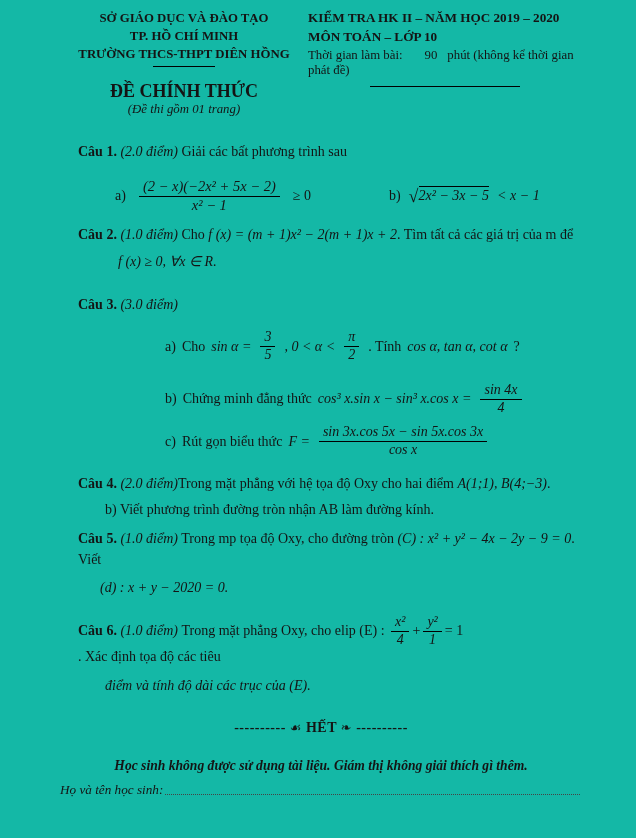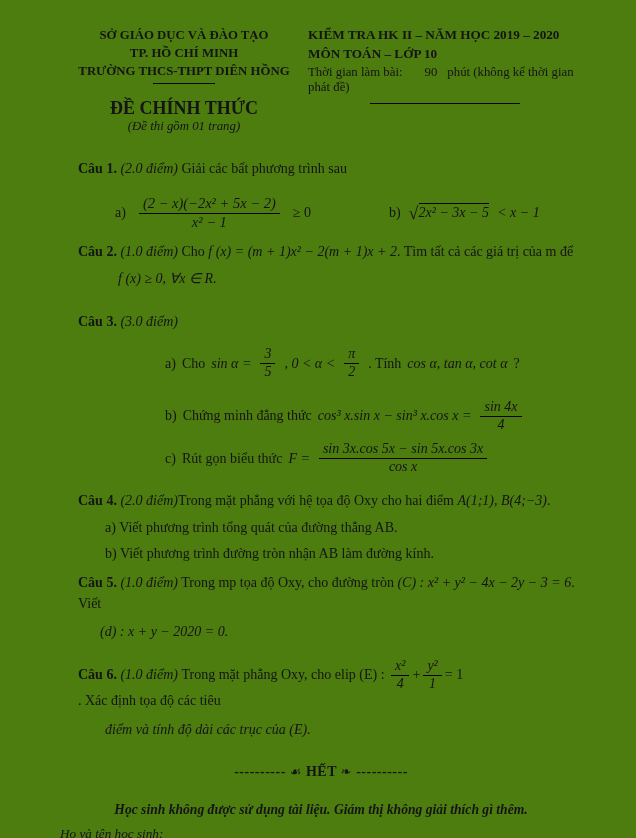--- a/index.html
+++ b/index.html
@@ -1,18 +1,18 @@
 <!DOCTYPE html>
 <html><head>
 <meta charset="utf-8">
 <style>
   html,body { margin:0; padding:0; background:#e9e9e9; }
   .page {
-    width:636px; height:838px; background:#4d7c0f; margin:0 auto;
-    box-sizing:border-box; padding:26px 54px 0 60px; position:relative;
+    width:636px; height:838px; background:#14b8a6; margin:0 auto;
+    box-sizing:border-box; padding:9px 54px 0 60px; position:relative;
     font-family:"Liberation Serif", serif; font-size:14px; color:#141414;
     overflow:hidden;
   }
   
   .hdr { display:flex; }
   .hdr-left { width:248px; text-align:center; }
   .hdr-left .b { font-weight:bold; font-size:12.8px; line-height:1.42; }
   .rule-sm { width:62px; border-top:1.5px solid #000; margin:3px auto 5px auto; }
   .de { font-weight:bold; font-size:18px; margin-top:14px; }
   .de-note { font-style:italic; font-size:12.8px; }
@@ -162,36 +162,32 @@
       </span>
     </div>
   </div>
 
   <div class="s-q4">
     <div class="qline">
       <span class="lbl">Câu 4.</span>
       <span class="pts">(2.0 điểm)</span><span>Trong mặt phẳng với hệ tọa độ Oxy cho hai điểm</span>
       <span class="it">A(1;1), B(4;−3)</span><span>.</span>
     </div>
-    <div class="qline sub q4a">
-      <span>a)</span>
-      <span>Viết phương trình tổng quát của đường thẳng AB.</span>
-    </div>
     <div class="qline sub q4b">
       <span>b)</span>
       <span>Viết phương trình đường tròn nhận AB làm đường kính.</span>
     </div>
   </div>
 
   <div class="s-q5">
     <div class="qline">
       <span class="lbl">Câu 5.</span>
       <span class="pts">(1.0 điểm)</span>
       <span>Trong mp tọa độ Oxy, cho đường tròn</span>
-      <span class="it">(C) : x² + y² − 4x − 2y − 3 = 6</span><span>. Viết</span>
+      <span class="it">(C) : x² + y² − 4x − 2y − 9 = 0</span><span>. Viết</span>
     </div>
     <div class="q5l3 it">(d) : x + y − 2020 = 0.</div>
   </div>
 
   <div class="s-q6">
     <span class="lbl">Câu 6.</span>&nbsp;
     <span class="pts">(1.0 điểm)</span>&nbsp;
     <span>Trong mặt phẳng Oxy, cho elip (E) :</span>&nbsp;
     <span class="frac it">
       <span class="fn">x²</span>

